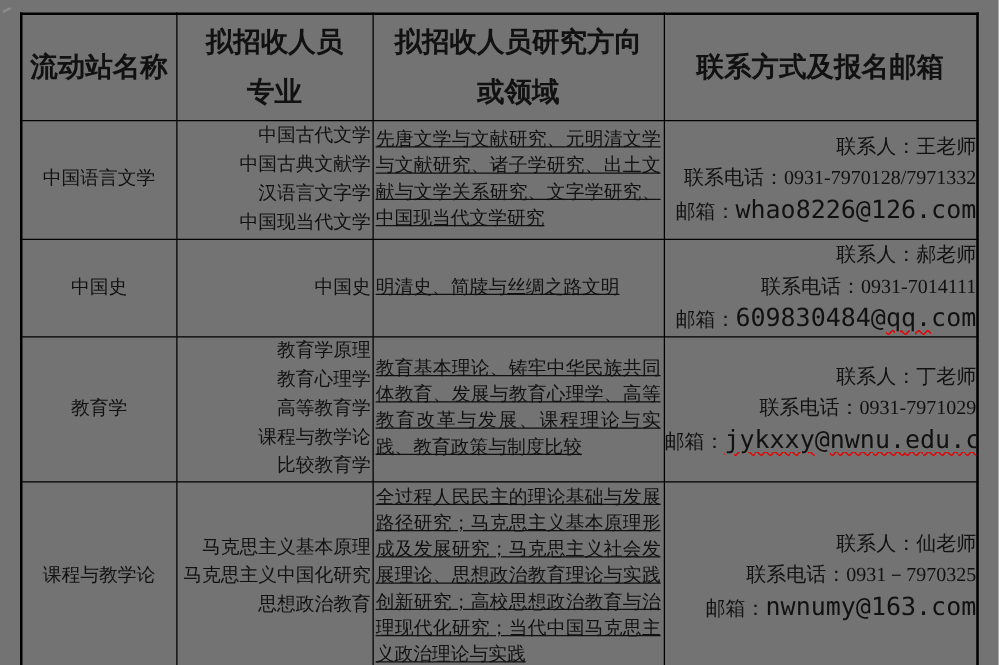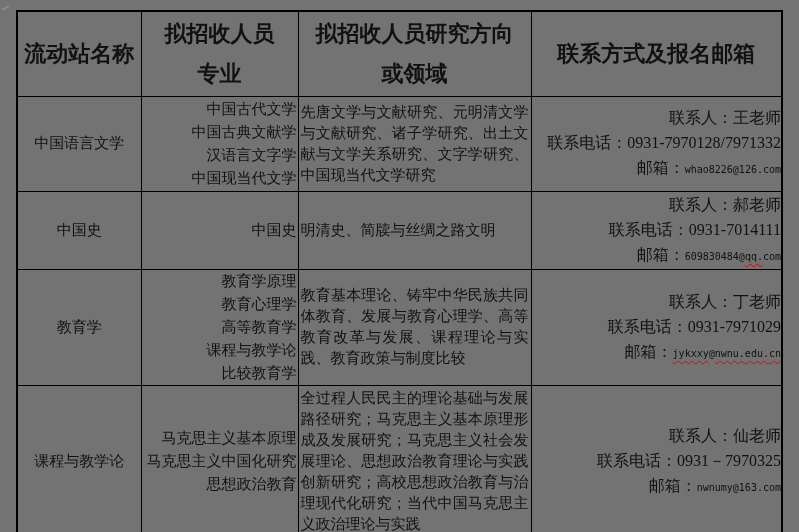--- a/index.html
+++ b/index.html
@@ -57,30 +57,31 @@
     line-height: 23px;
     padding: 0 1px;
   }
   .major-line { line-height: 23px; }
   .c-research {
     font-size: 15px;
     line-height: 21px;
     text-align: justify;
     text-align-last: left;
     padding: 2px 2px;
+    text-decoration: underline;
   }
   .c-contact {
     text-align: right;
     font-size: 16px;
     line-height: 25px;
   }
   .contact-line { line-height: 25px; white-space: nowrap; }
   .email {
     font-family: "DejaVu Sans Mono", "Liberation Mono", monospace;
-    font-size: 10px;
+    font-size: 20px;
   }
   .wavy {
     text-decoration: underline wavy #e60000;
     text-decoration-thickness: 1px;
     text-underline-offset: 3px;
   }
 </style>
 </head>
 <body>
 

